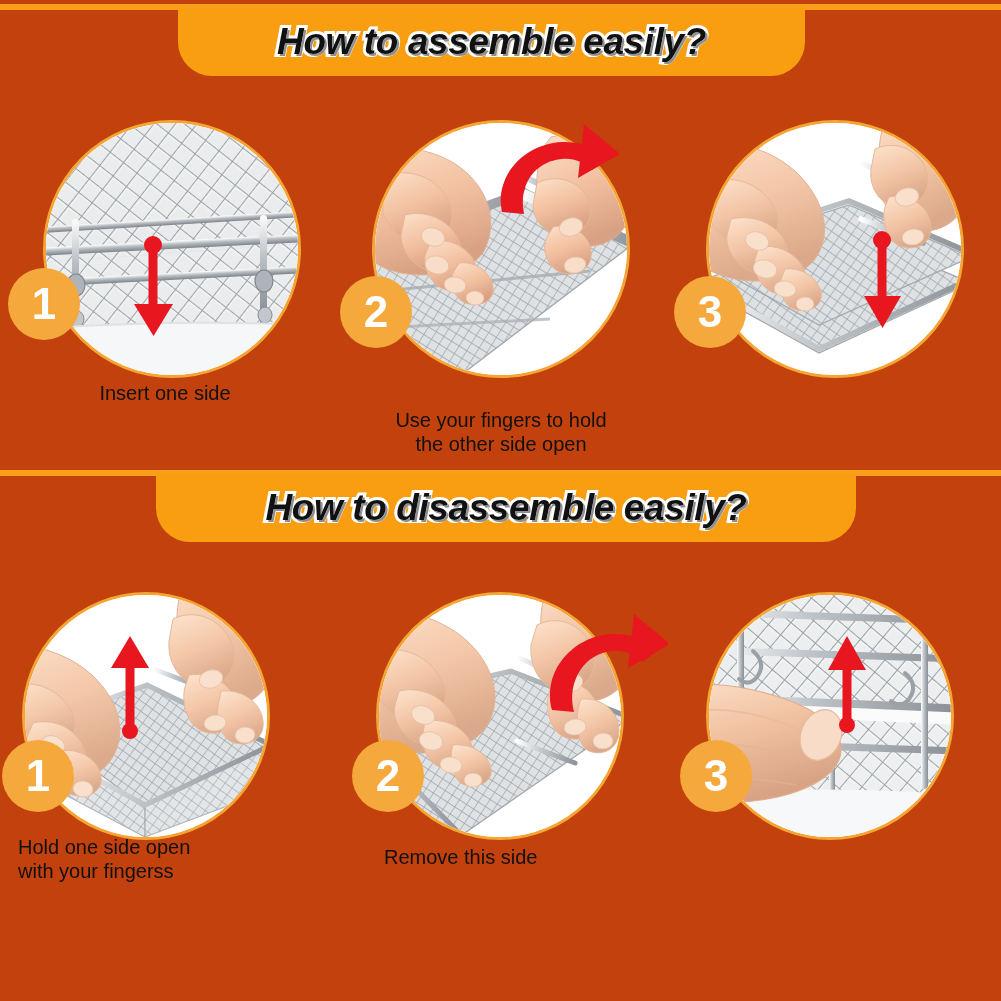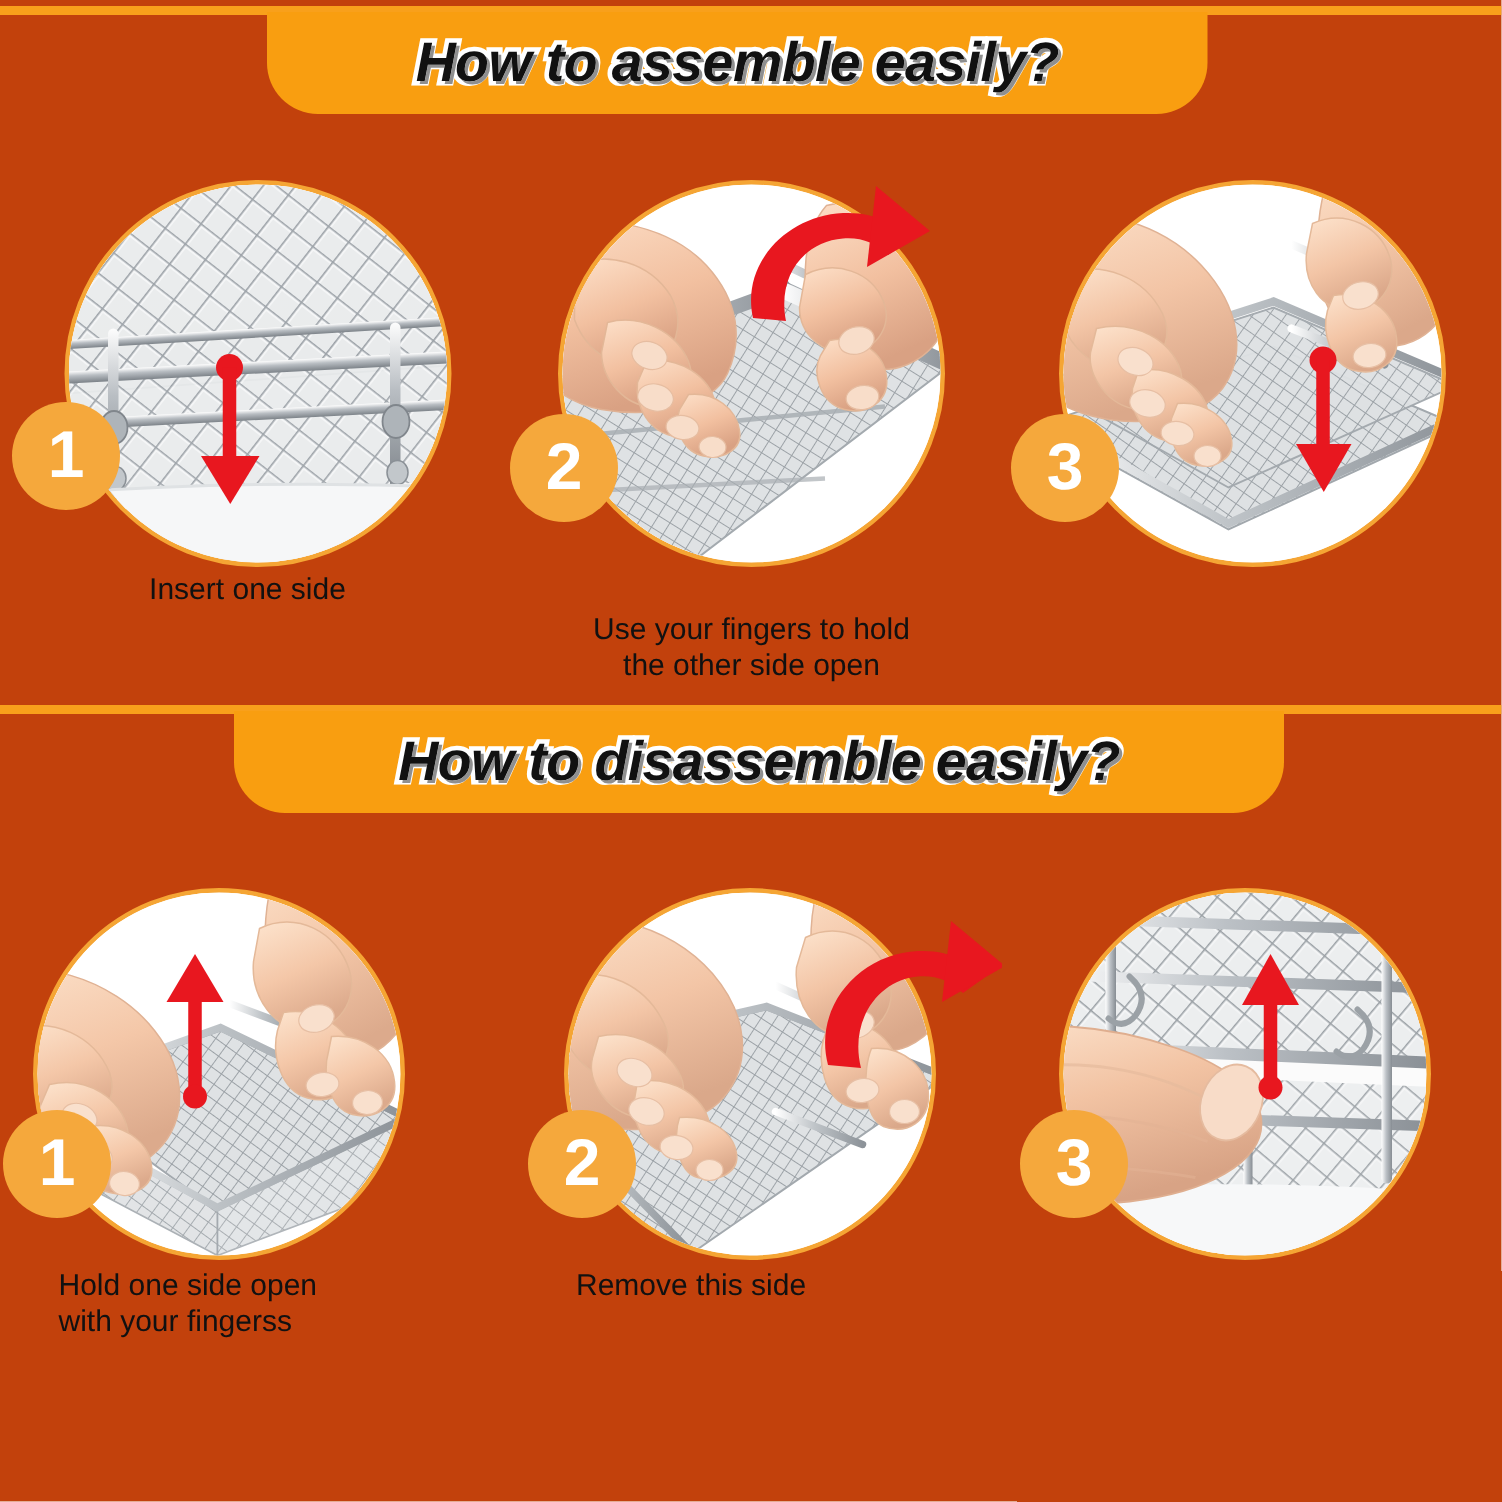--- a/index.html
+++ b/index.html
@@ -428,21 +428,21 @@
           <g fill="#E8171F">
             <polygon points="130,48 111,80 149,80"></polygon>
             <rect x="125.5" y="80" width="9" height="62"></rect>
             <circle cx="130" cy="143" r="8"></circle>
           </g>
         </svg>
         <div class="badge" style="left:2px; top:152px;">
           <span>1</span>
         </div>
       </div>
-      <div class="caption left" style="left:18px; top:258px; width:310px;margin-left:21px;">Hold one side open
+      <div class="caption left" style="left:18px; top:248px; width:310px;">Hold one side open
 with your fingerss</div>
     </div>
 
     <div class="cell" style="left:334px; width:334px; height:413px;">
       <div class="photo-wrap" style="position:absolute; left:0; top:0; width:334px; height:256px;">
         <div class="photo" style="left:42px; top:4px; width:248px; height:248px;">
           <svg width="242" height="242" viewBox="0 0 242 242">
             <defs>
               <pattern id="meshB2" width="8.5" height="8.5" patternUnits="userSpaceOnUse" patternTransform="rotate(33)">
                 <rect width="8.5" height="8.5" fill="#dfe2e4"></rect>

